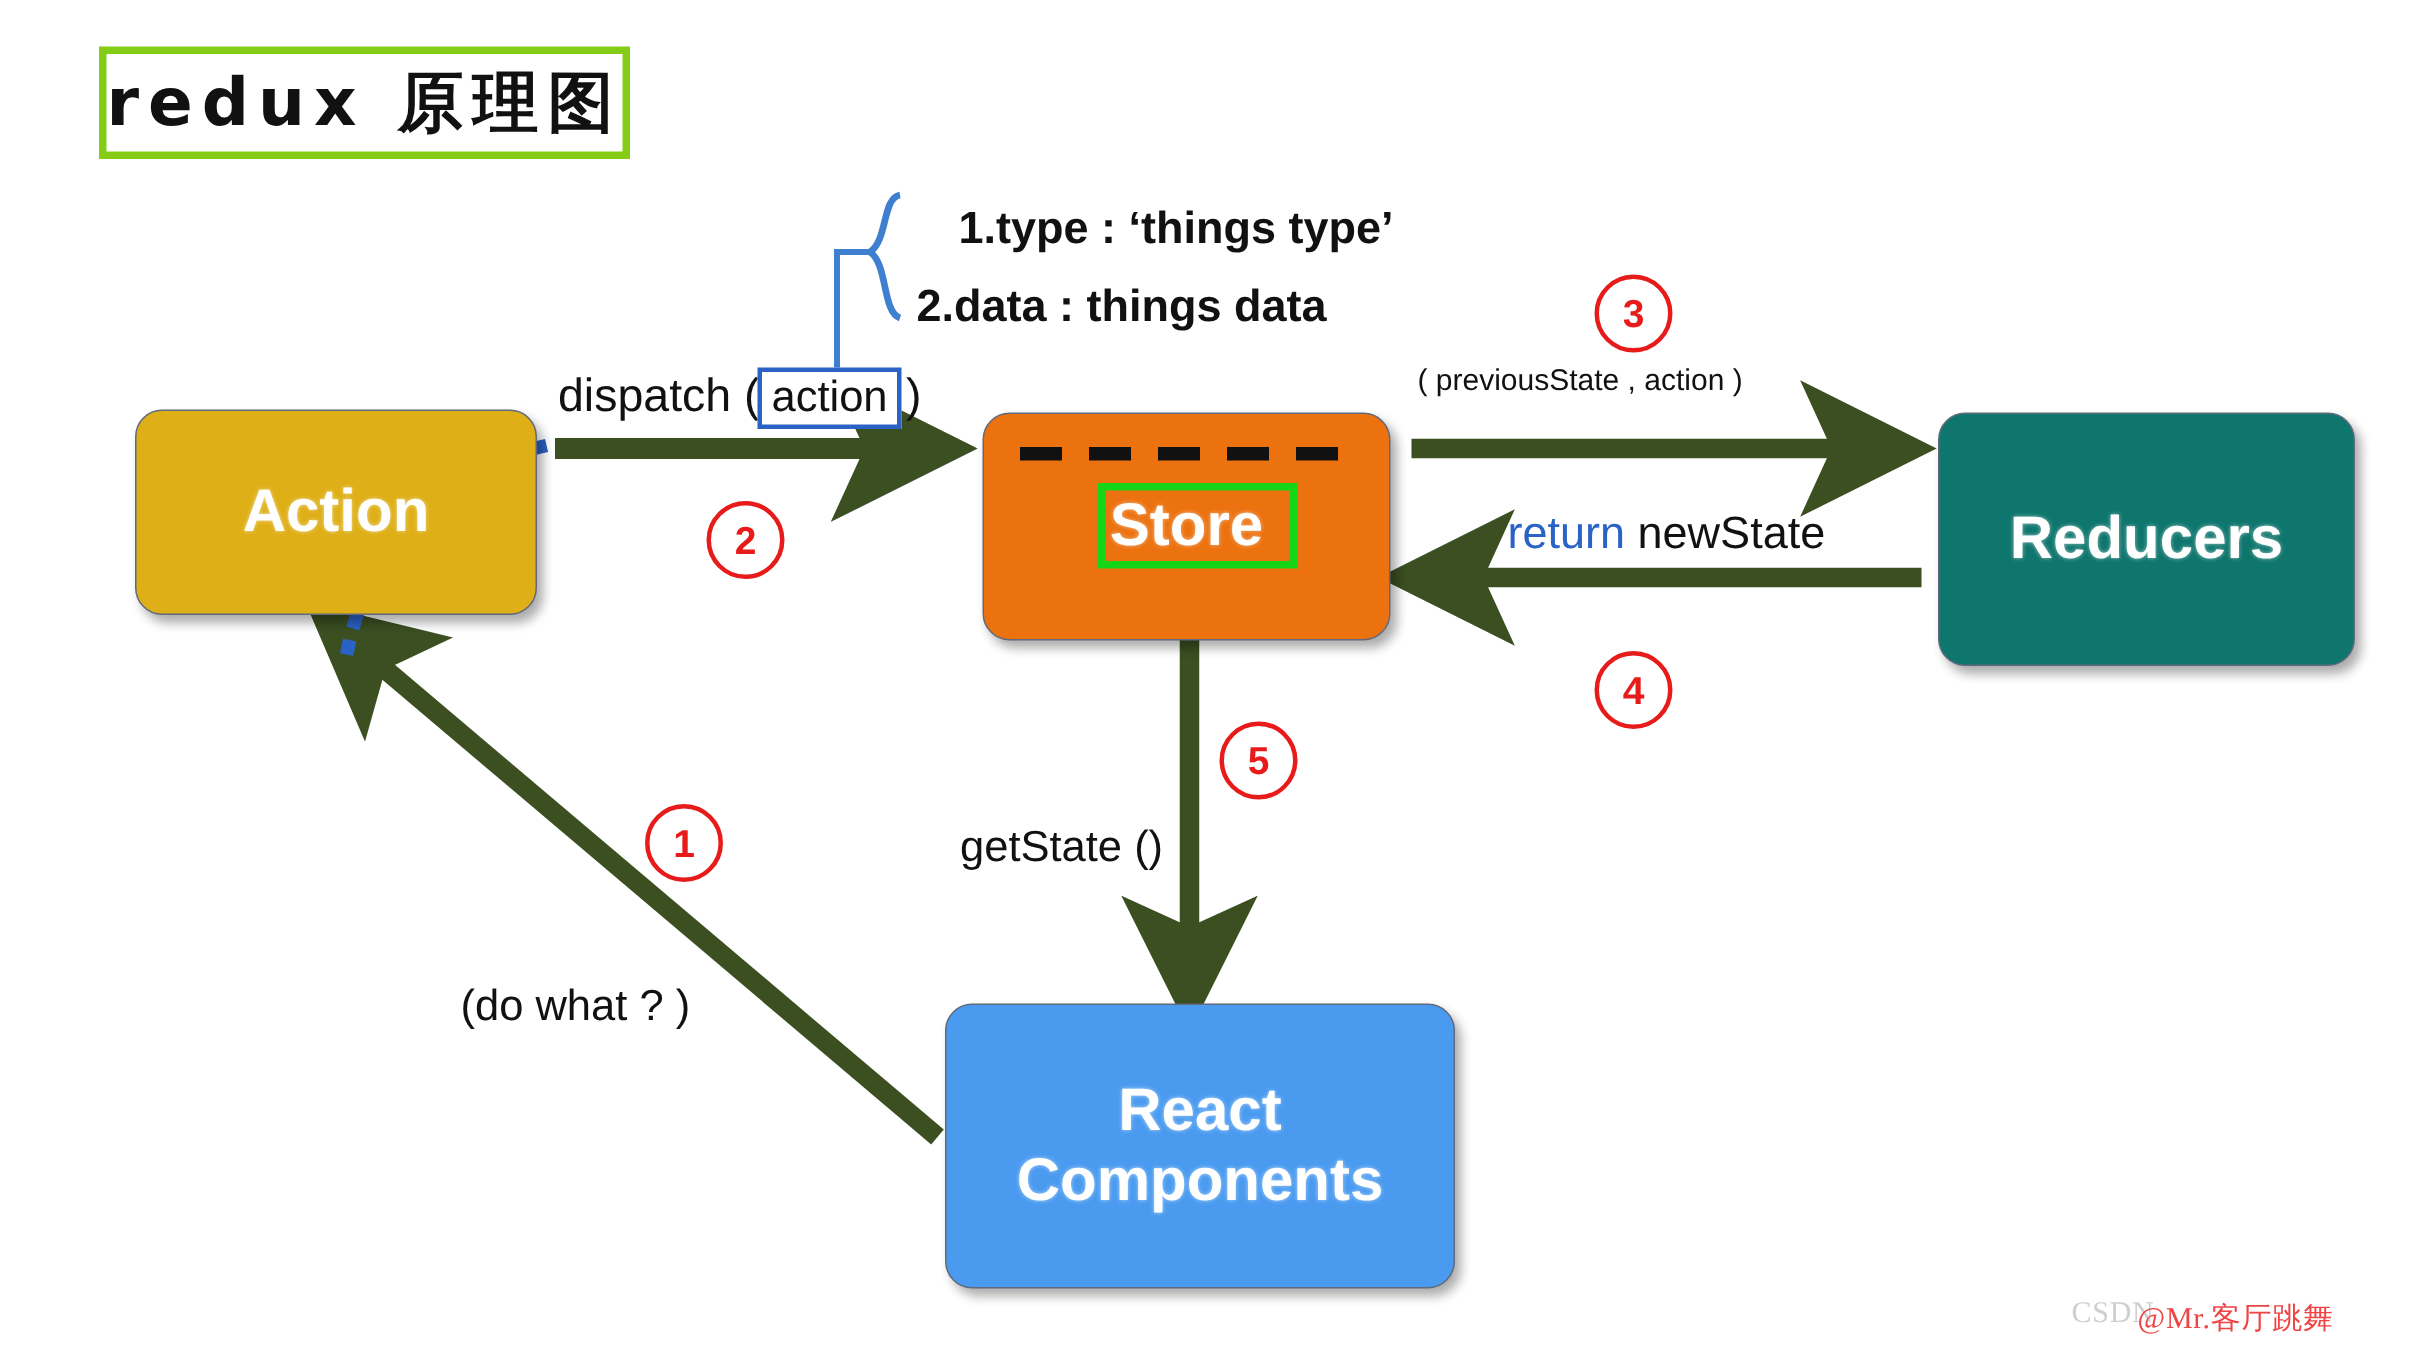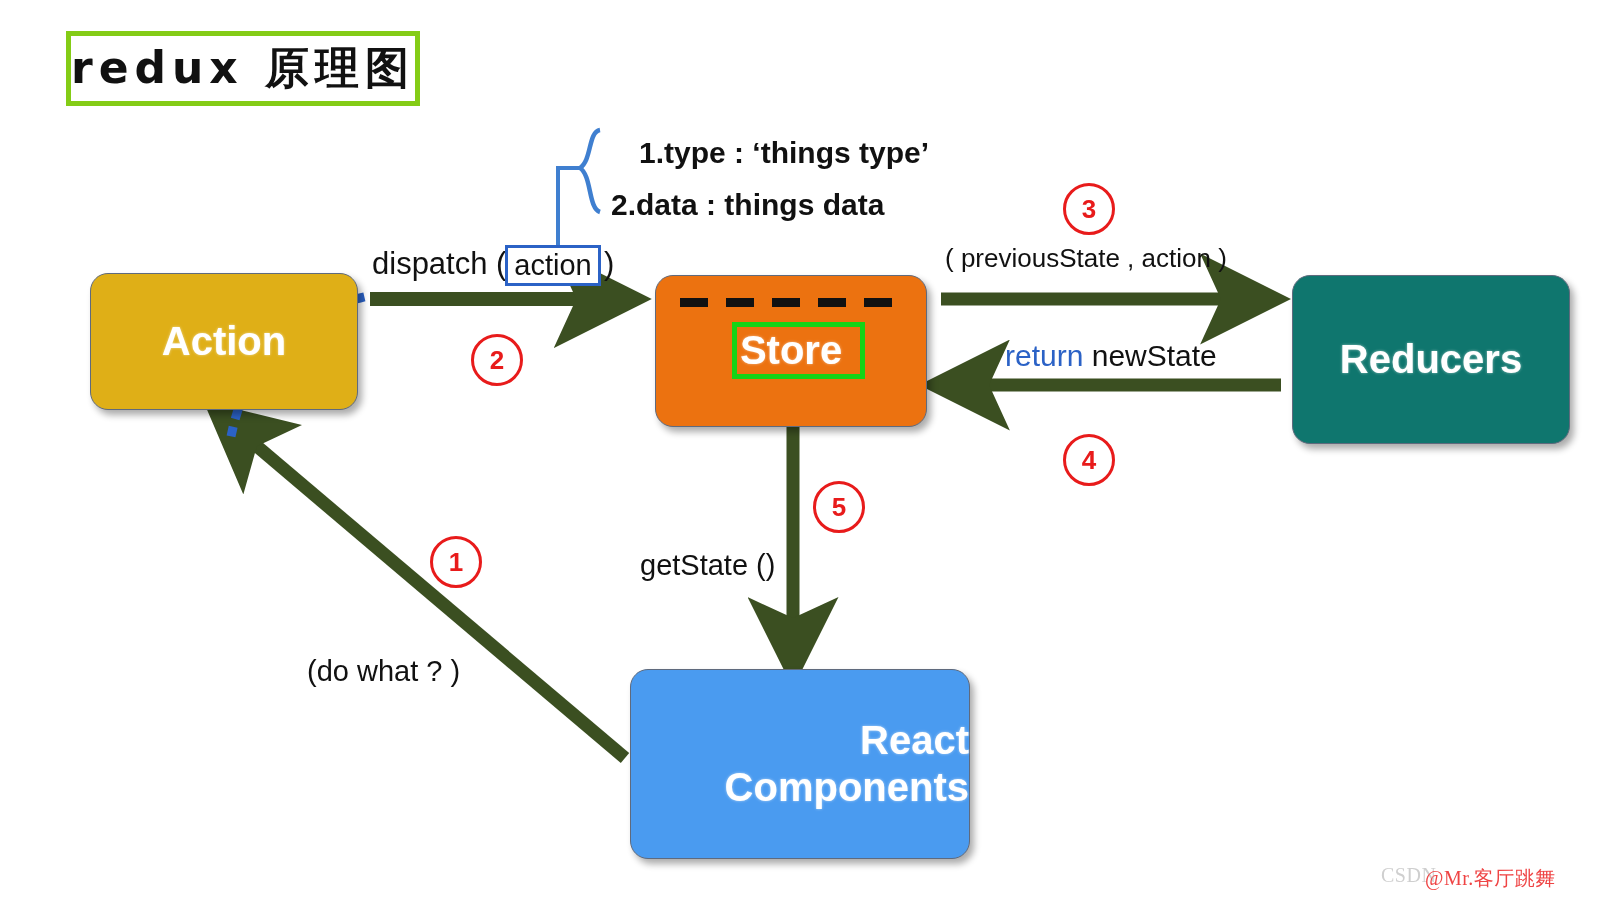--- a/index.html
+++ b/index.html
@@ -74,21 +74,20 @@
   }
   #node-reducers {
     left: 1292px; top: 275px;
     width: 278px; height: 169px;
     background: #0f766e;
   }
   #node-react-components {
     left: 630px; top: 669px;
     width: 340px; height: 190px;
     background: #4a9bf0;
-    align-items: flex-end;
   }
 
   
   #store-dashes {
     position: absolute;
     left: 24px; top: 22px;
     width: 225px; height: 9px;
     background: repeating-linear-gradient(to right,
         #111 0px, #111 28px, rgba(0,0,0,0) 28px, rgba(0,0,0,0) 46px);
   }
@@ -122,21 +121,21 @@
   #action-chip {
     left: 505px; top: 245px;
     width: 96px; height: 41px;
     border: 3px solid #2b62c6;
     box-sizing: border-box;
     display: flex; align-items: center; justify-content: center;
     background: #ffffff;
   }
   #action-chip span { font-size: 29px; color: #111; }
 
-  #lbl-prevstate { left: 945px; top: 243px; font-size: 26px; }
+  #lbl-prevstate { left: 945px; top: 243px; font-size: 20px; }
   #lbl-return-wrap { left: 1005px; top: 339px; font-size: 30px; text-align: right; }
   #lbl-return-wrap .kw { color: #2b62c6; }
   #lbl-getstate { left: 640px; top: 549px; font-size: 29px; }
   #lbl-dowhat   { left: 307px; top: 655px; font-size: 29px; }
 
   
   .step {
     width: 46px; height: 46px;
     border: 3px solid #e81b1b;
     border-radius: 50%;

